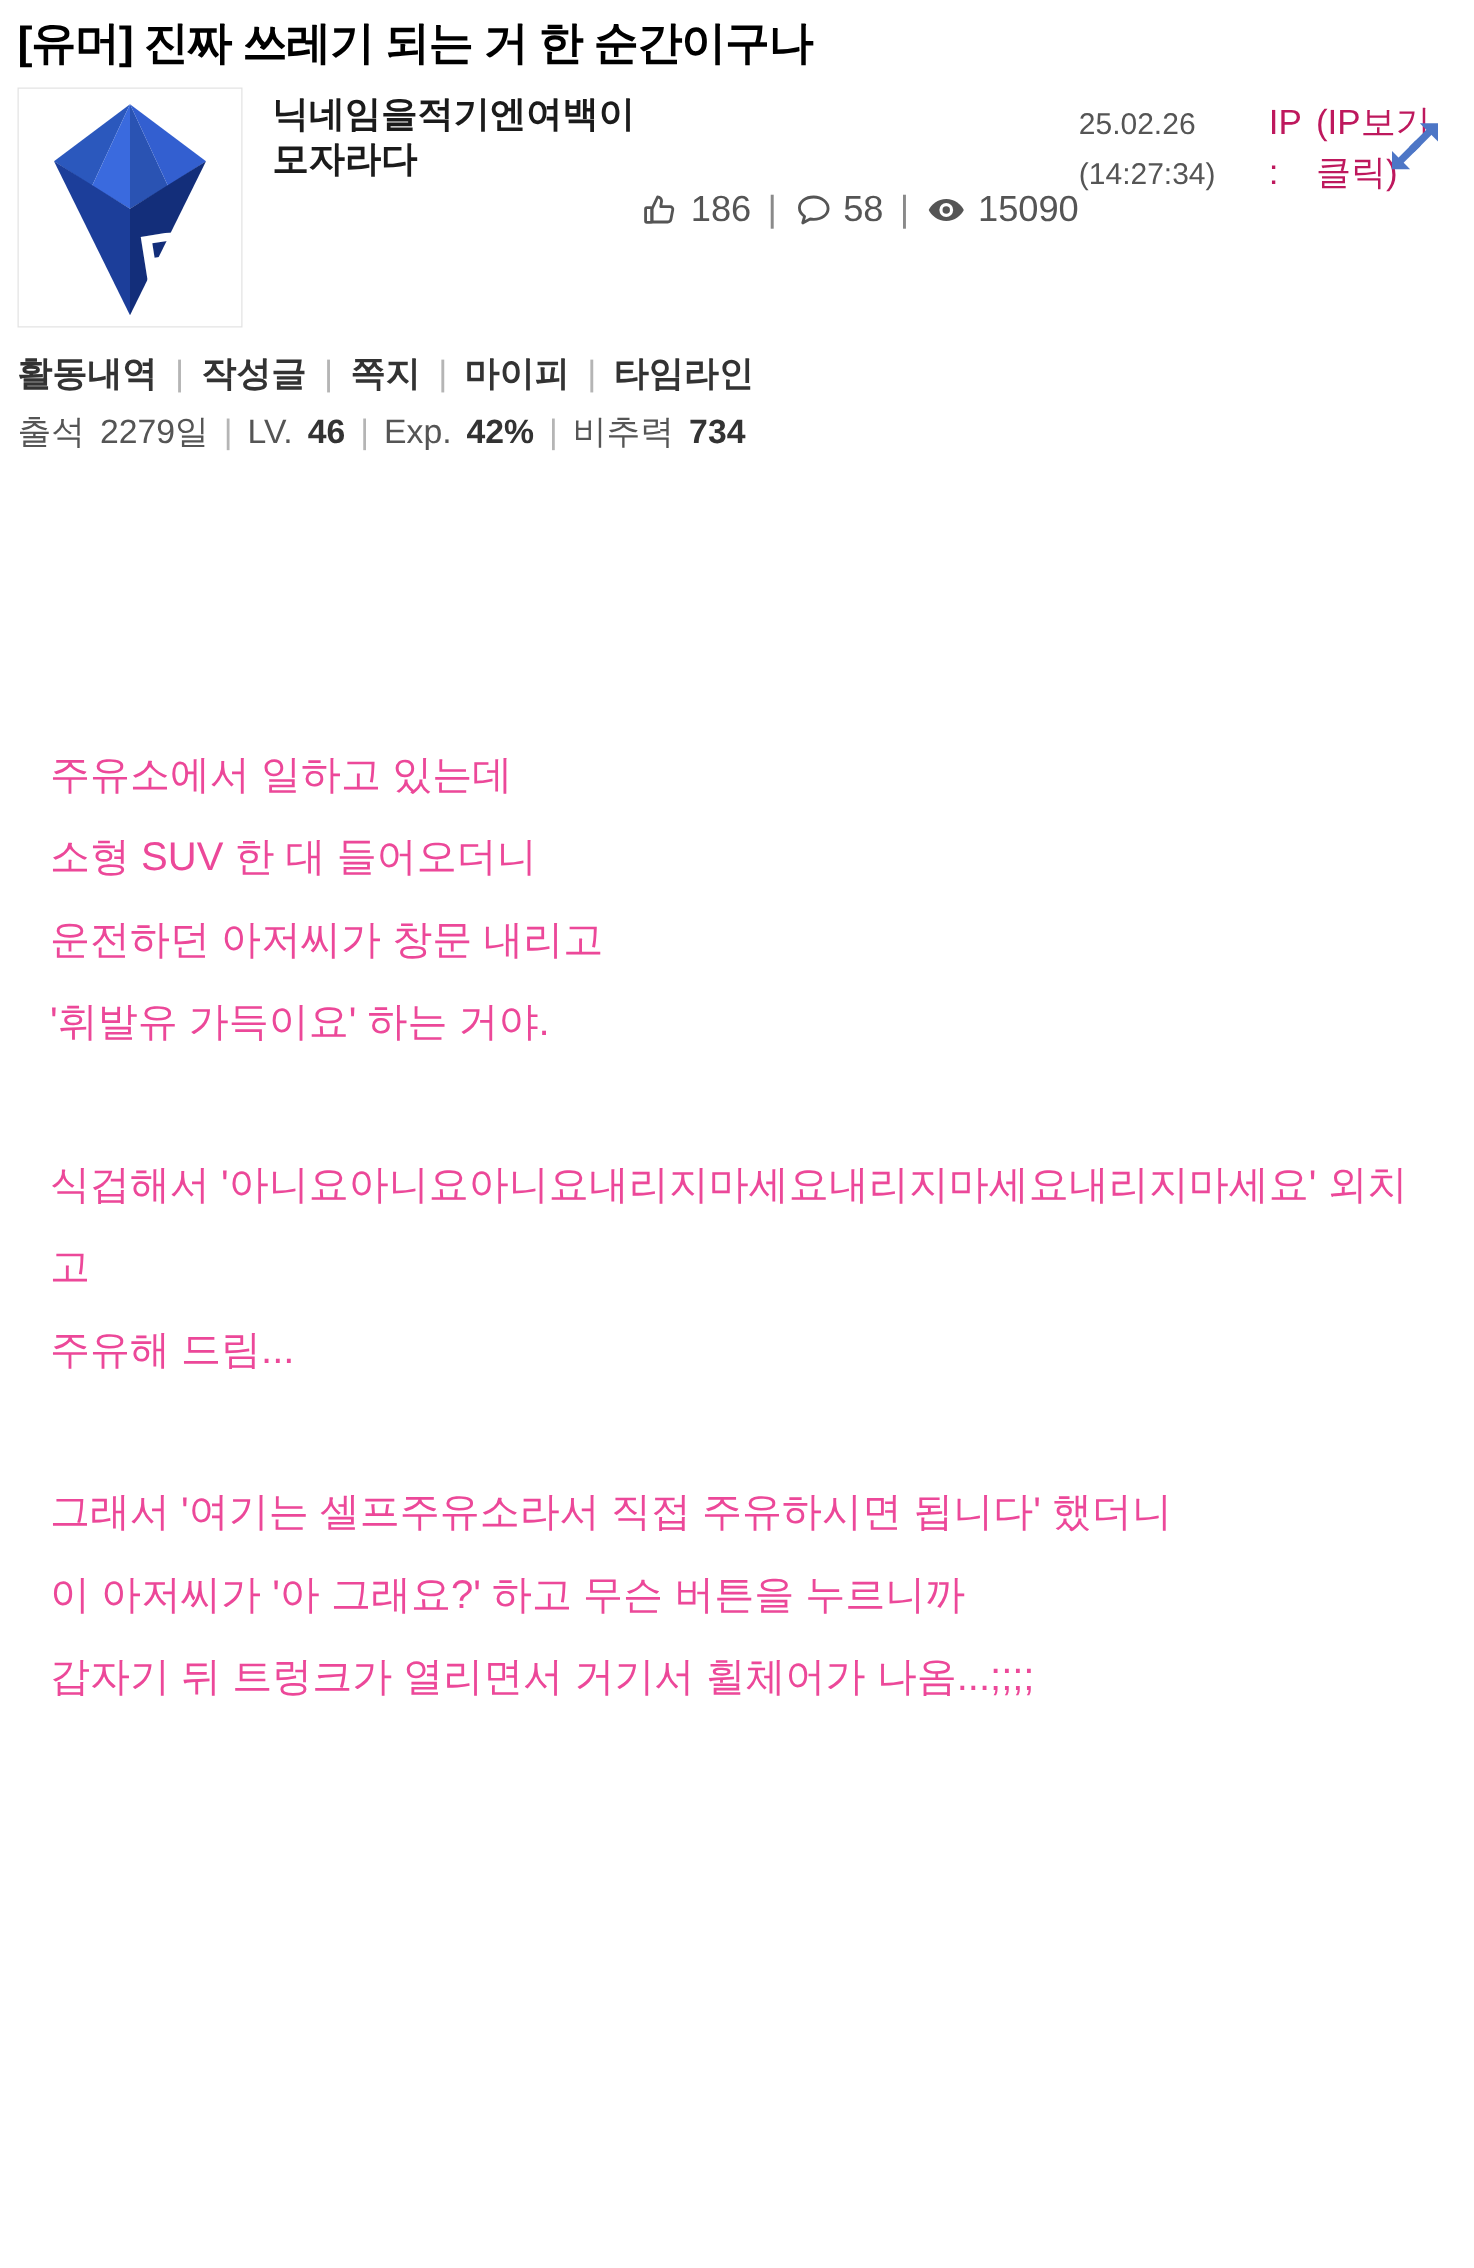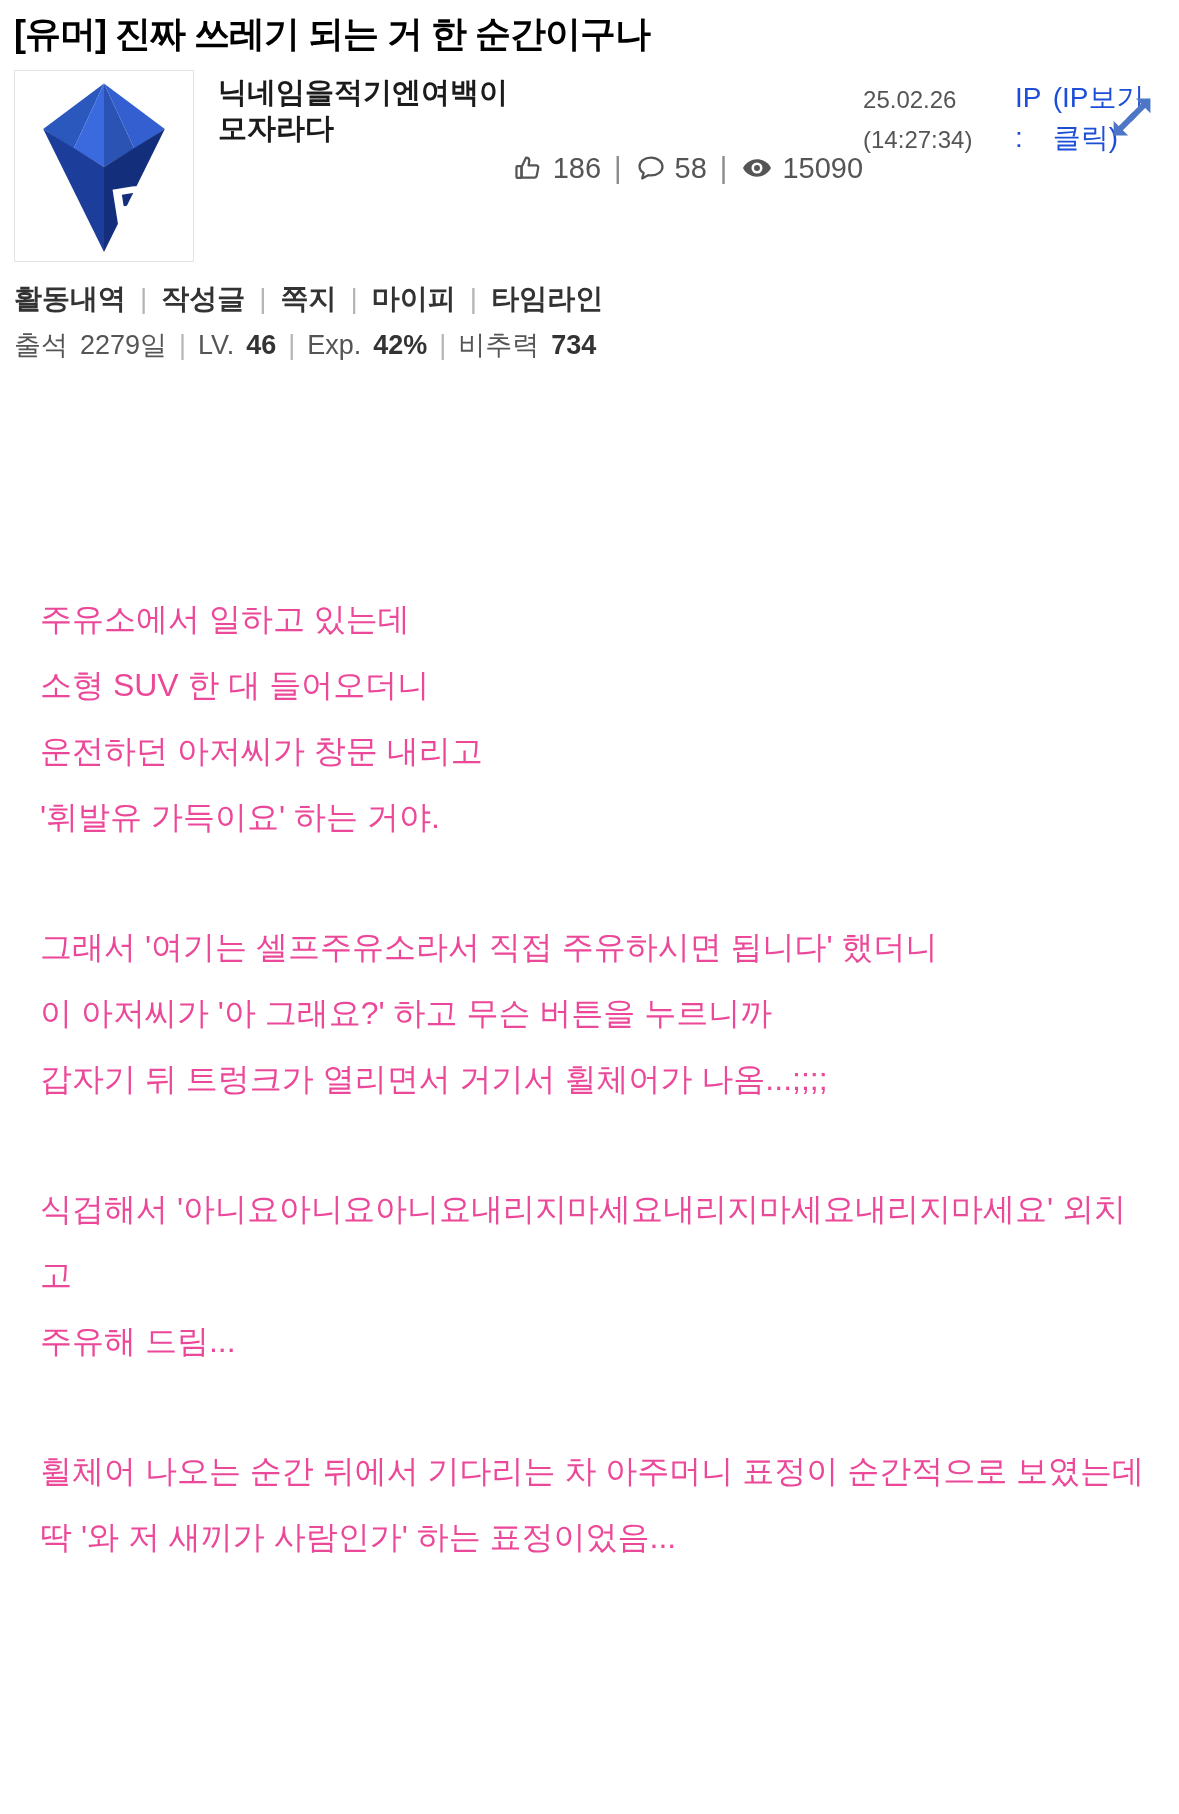--- a/index.html
+++ b/index.html
@@ -14,21 +14,21 @@
   .avatar-box { width:180px; height:192px; border:1px solid #e3e3e3; background:#fff;
                 display:flex; align-items:flex-start; justify-content:center; flex:0 0 auto; }
   .avatar-box svg { margin-top:6px; }
 
   .author-info { display:flex; flex-direction:row; padding-top:4px; }
   .username { font-size:29px; font-weight:bold; color:#1b1b1b; line-height:36px; margin-bottom:10px; }
   .stat-row { display:flex; align-items:center; gap:13px; font-size:29px; color:#555; line-height:40px; }
   .stat-group { display:flex; align-items:center; gap:8px; }
   .sep { color:#8a8a8a; font-weight:normal; }
   .date-row { font-size:24px; color:#555; margin-top:6px; line-height:40px; }
-  .ip-row { font-size:28px; color:#1d4ed8; margin-top:4px; line-height:40px; display:flex; gap:8px; }
+  .ip-row { font-size:28px; color:#be185d; margin-top:4px; line-height:40px; display:flex; gap:8px; }
 
   .expand-btn { position:absolute; top:16px; right:2px; width:62px; height:62px; border:none;
                 background:transparent; padding:0; cursor:pointer; }
 
   .profile-menu { margin-top:20px; display:flex; align-items:center; gap:14px;
                   font-size:28px; font-weight:bold; color:#333; line-height:34px; }
   .profile-menu .sep { color:#b5b5b5; font-weight:normal; }
   .menu-item { cursor:pointer; }
 
   .profile-stats { margin-top:12px; display:flex; align-items:flex-start; gap:12px;
@@ -142,22 +142,20 @@
     <span class="sep">|</span>
     <span>비추력</span>
     <span class="val">734</span>
   </div>
 
   <div class="post-body">
     <div class="para">주유소에서 일하고 있는데
 소형 SUV 한 대 들어오더니
 운전하던 아저씨가 창문 내리고
 '휘발유 가득이요' 하는 거야.</div>
+    <div class="para">식겁해서 '아니요아니요아니요내리지마세요내리지마세요내리지마세요' 외치고
+주유해 드림...</div>
     <div class="para">그래서 '여기는 셀프주유소라서 직접 주유하시면 됩니다' 했더니
 이 아저씨가 '아 그래요?' 하고 무슨 버튼을 누르니까
 갑자기 뒤 트렁크가 열리면서 거기서 휠체어가 나옴...;;;;</div>
-    <div class="para">식겁해서 '아니요아니요아니요내리지마세요내리지마세요내리지마세요' 외치고
-주유해 드림...</div>
-    <div class="para">휠체어 나오는 순간 뒤에서 기다리는 차 아주머니 표정이 순간적으로 보였는데
-딱 '와 저 새끼가 사람인가' 하는 표정이었음...</div>
   </div>
 
 </div>
 
 </body></html>

